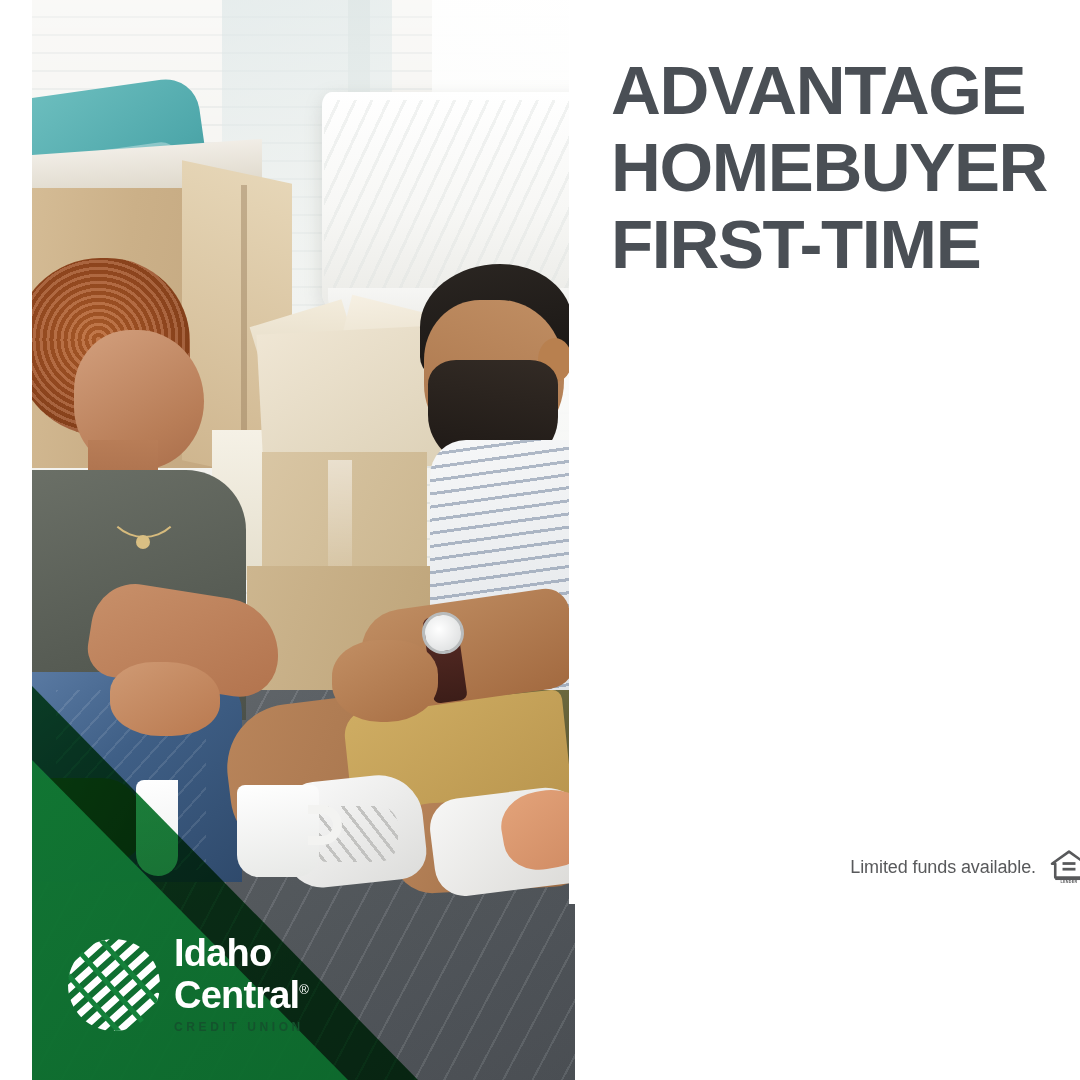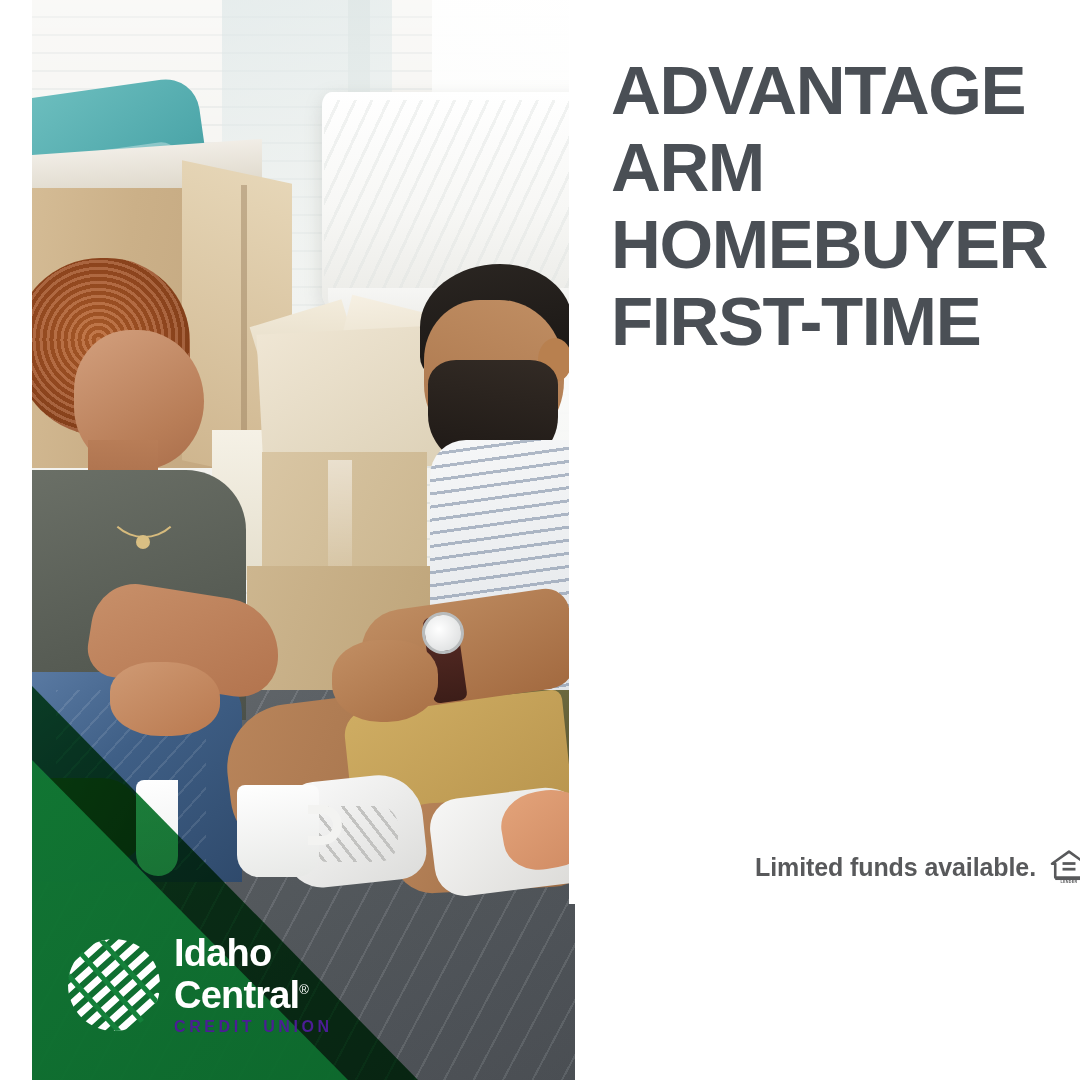--- a/index.html
+++ b/index.html
@@ -372,21 +372,21 @@
     letter-spacing:-.8px; line-height:36px;
   }
   .logo-line2 {
     font-size:38px; font-weight:bold; color:#ffffff;
     letter-spacing:-.8px; line-height:38px; position:relative;
   }
   .logo-reg {
     font-size:13px; vertical-align:super; font-weight:normal;
   }
   .logo-line3 {
-    font-size:16px; font-weight:bold; color:#4c1d95;
+    font-size:12px; font-weight:bold; color:#14532d;
     letter-spacing:3.6px; line-height:22px; margin-top:2px;
   }
 
   
   #content-panel {
     position:absolute;
     left:569px; top:0;
     width:537px; height:904px;
     background:#ffffff;
   }
@@ -409,21 +409,21 @@
     line-height:59px;
     color:#545a60;
     letter-spacing:-.4px;
   }
   #footer-row {
     position:absolute;
     right:18px; bottom:20px;
     display:flex; align-items:center; gap:14px;
   }
   #footer-note {
-    font-size:25px; color:#58595b; letter-spacing:-.1px;font-weight:bold;
+    font-size:18px; color:#58595b; letter-spacing:-.1px;
   }
   #ehl-logo { width:38px; height:34px; }
 </style>
 </head>
 <body>
 
 <div id="ad-canvas">
 
   <div id="photo-panel">
     <div class="ph" id="wall"></div>
@@ -523,21 +523,20 @@
         </div>
         <div class="logo-line3">CREDIT UNION</div>
       </div>
     </div>
   </div>
 
   <div id="content-panel">
 
     <h1 id="headline">
       <span class="hl">ADVANTAGE</span>
-      <span class="hl">ARM</span>
       <span class="hl">HOMEBUYER</span>
       <span class="hl">FIRST-TIME</span>
     </h1>
 
 
     <div id="footer-row">
       <span id="footer-note">Limited funds available.</span>
       <svg id="ehl-logo" viewBox="0 0 46 42">
         <path d="M23 2 L44 17 L40 17 L40 34 L6 34 L6 17 L2 17 Z" fill="none" stroke="#58595b" stroke-width="3.2" stroke-linejoin="round"></path>
         <rect x="15" y="15" width="16" height="3.4" fill="#58595b"></rect>

